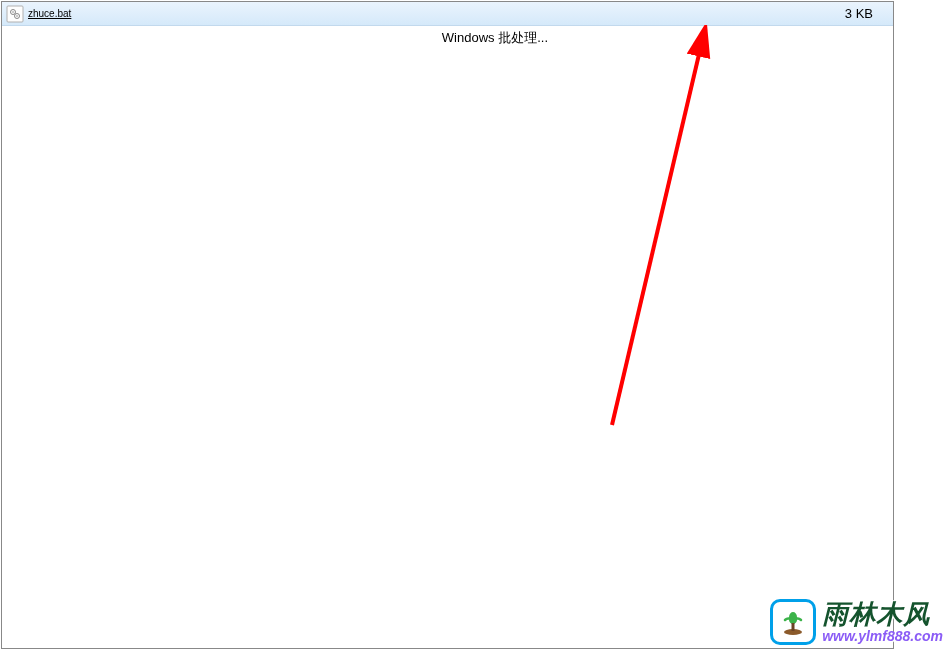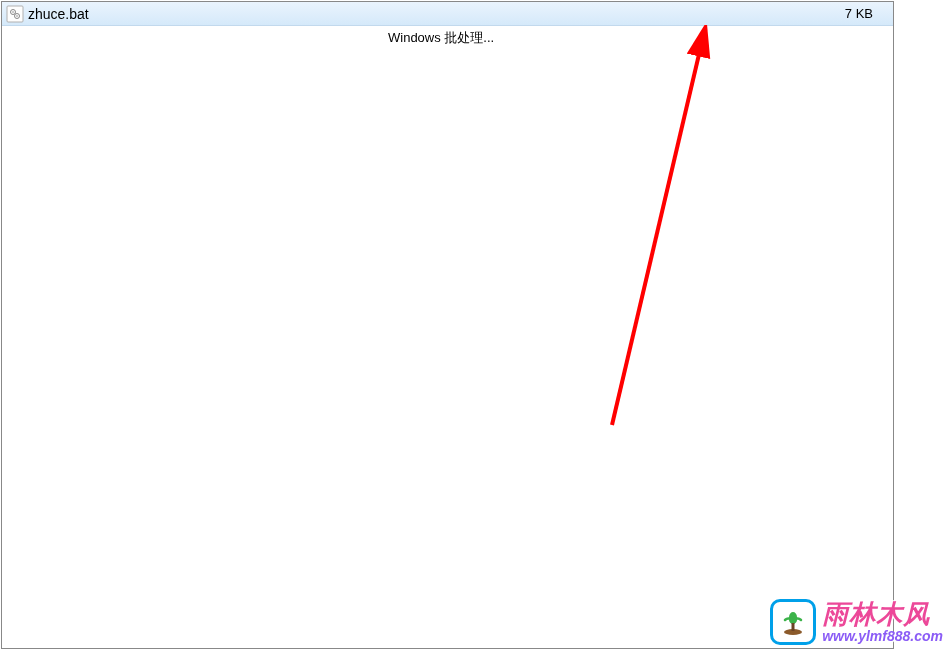--- a/index.html
+++ b/index.html
@@ -39,36 +39,37 @@
       height: 18px;
       margin-right: 4px;
       display: inline-flex;
       align-items: center;
       justify-content: center;
       flex-shrink: 0;
     }
     .file-name {
       flex: 0 0 360px;
       color: #000;
-      font-size: 14px;
+      font-size: 10px;
       white-space: nowrap;
       overflow: hidden;
+      text-decoration: underline;
     }
     .file-date {
       flex: 0 0 170px;
       color: #000;
       font-size: 13px;
       text-align: left;
       white-space: nowrap;
     }
     .file-type {
       flex: 0 0 160px;
       color: #000;
       font-size: 13px;
-      text-align: left;
+      text-align: right;
       white-space: nowrap;
       overflow: hidden;
       text-overflow: ellipsis;
       margin-top: 48px;
     }
     .file-size {
       flex: 1;
       color: #000;
       font-size: 13px;
       text-align: right;
@@ -101,21 +102,21 @@
       flex-shrink: 0;
     }
     .watermark-text {
       display: flex;
       flex-direction: column;
       line-height: 1.1;
     }
     .watermark-cn {
       font-size: 26px;
       font-weight: bold;
-      color: #ec4899;
+      color: #14532d;
       font-style: italic;
       letter-spacing: 1px;
       text-shadow: 1px 1px 0 #fff, -1px -1px 0 #fff, 1px -1px 0 #fff, -1px 1px 0 #fff;
     }
     .watermark-url {
       font-size: 14px;
       font-weight: bold;
       color: #8b5cf6;
       font-style: italic;
       text-shadow: 1px 1px 0 #fff;
@@ -130,21 +131,21 @@
       <svg width="18" height="18" viewBox="0 0 18 18">
         <rect x="1" y="1" width="16" height="16" fill="#fdfdfd" stroke="#b0b0b0" stroke-width="1" rx="1"></rect>
         <circle cx="7" cy="7" r="2.5" fill="none" stroke="#888" stroke-width="1"></circle>
         <circle cx="11" cy="11" r="2.5" fill="none" stroke="#888" stroke-width="1"></circle>
         <circle cx="7" cy="7" r="0.8" fill="#888"></circle>
         <circle cx="11" cy="11" r="0.8" fill="#888"></circle>
       </svg>
     </span>
     <span class="file-name">zhuce.bat</span>
     <span class="file-type">Windows 批处理...</span>
-    <span class="file-size">7 KB</span>
+    <span class="file-size">3 KB</span>
   </div>
 
   <svg class="arrow-annotation" width="180" height="410">
     <defs>
       <marker id="arrowhead" markerWidth="12" markerHeight="12" refX="6" refY="3" orient="auto">
         <polygon points="0 0, 9 3, 0 6" fill="#ff0000"></polygon>
       </marker>
     </defs>
     <line x1="30" y1="400" x2="122" y2="8" stroke="#ff0000" stroke-width="4" marker-end="url(#arrowhead)"></line>
   </svg>

